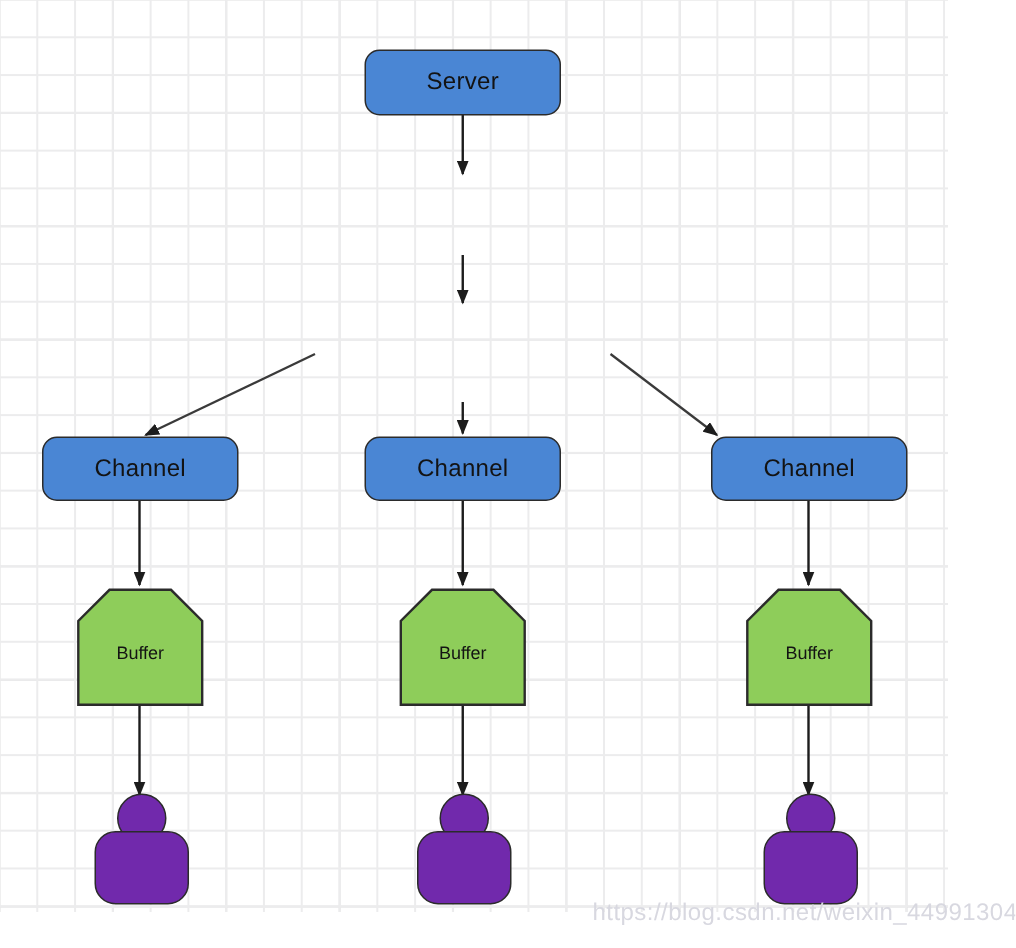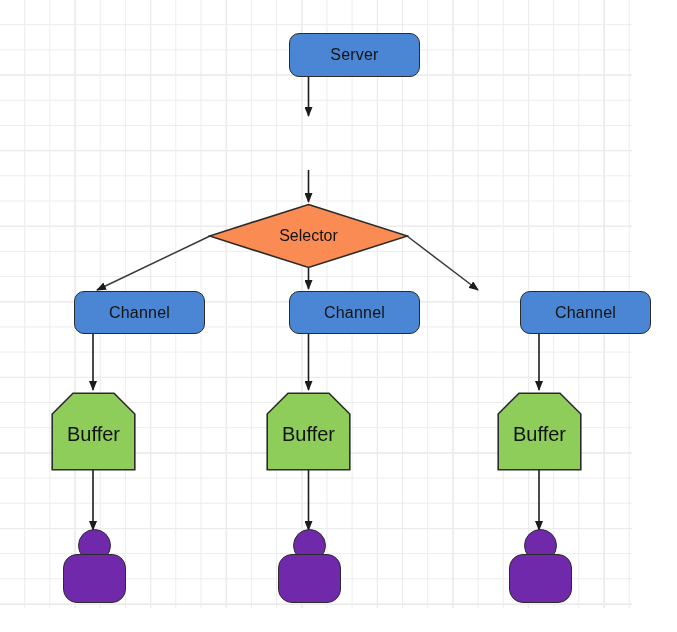--- a/index.html
+++ b/index.html
@@ -48,21 +48,20 @@
   .node {
     position: absolute;
     box-sizing: border-box;
     display: flex;
     align-items: center;
     justify-content: center;
     color: #131313;
     font-size: 16px;
     letter-spacing: 0.2px;
     white-space: nowrap;
-    margin-left: 46px;
   }
   .node-rounded {
     background: #4a86d4;
     border: 1.6px solid #2b2b2b;
     border-radius: 10px;
   }
   .node-ellipse {
     background: #4a86d4;
     border: 1.6px solid #2b2b2b;
     border-radius: 50%;
@@ -88,21 +87,21 @@
   .buffer-label {
     position: absolute;
     left: 0;
     top: 0;
     width: 100%;
     height: 100%;
     display: flex;
     align-items: center;
     justify-content: center;
     color: #131313;
-    font-size: 20px;
+    font-size: 12px;
     padding-top: 6px;
     box-sizing: border-box;
   }
   .actor {
     position: absolute;
   }
   .actor-head {
     position: absolute;
     background: #7129ac;
     border: 1.8px solid #2b2b2b;
@@ -155,26 +154,20 @@
     <line x1="93" y1="470" x2="93" y2="530" stroke="#1c1c1c" stroke-width="1.6" marker-end="url(#arrowhead)"></line>
     <line x1="308.5" y1="470" x2="308.5" y2="530" stroke="#1c1c1c" stroke-width="1.6" marker-end="url(#arrowhead)"></line>
     <line x1="539" y1="470" x2="539" y2="530" stroke="#1c1c1c" stroke-width="1.6" marker-end="url(#arrowhead)"></line>
   </svg>
 
   <div class="node node-rounded" style="left:243px; top:33px; width:131px; height:44px;">
     <span>Server</span>
   </div>
 
 
-  <div class="diamond-wrap" style="left:208px; top:203px; width:201px; height:66px;">
-    <svg width="201" height="66" viewBox="0 0 201 66" xmlns="http://www.w3.org/2000/svg">
-      <polygon points="100.5,1.5 199.5,33 100.5,64.5 1.5,33" fill="#f98b53" stroke="#2b2b2b" stroke-width="1.6"></polygon>
-    </svg>
-    <div class="diamond-label">Selector</div>
-  </div>
 
   <div class="node node-rounded" style="left:28px; top:291px; width:131px; height:43px;">
     <span>Channel</span>
   </div>
   <div class="node node-rounded" style="left:243px; top:291px; width:131px; height:43px;">
     <span>Channel</span>
   </div>
   <div class="node node-rounded" style="left:474px; top:291px; width:131px; height:43px;">
     <span>Channel</span>
   </div>
@@ -208,14 +201,15 @@
   <div class="actor" style="left:278px; top:529px; width:61px; height:72px;">
     <div class="actor-head" style="left:15px; top:0px; width:31px; height:31px;"></div>
     <div class="actor-body" style="left:0px; top:25px; width:61px; height:47px;"></div>
   </div>
 
   <div class="actor" style="left:509px; top:529px; width:61px; height:72px;">
     <div class="actor-head" style="left:15px; top:0px; width:31px; height:31px;"></div>
     <div class="actor-body" style="left:0px; top:25px; width:61px; height:47px;"></div>
   </div>
 
+  <div id="watermark">https://blog.csdn.net/weixin_44991304</div>
 
 </div>
 
 </body></html>

